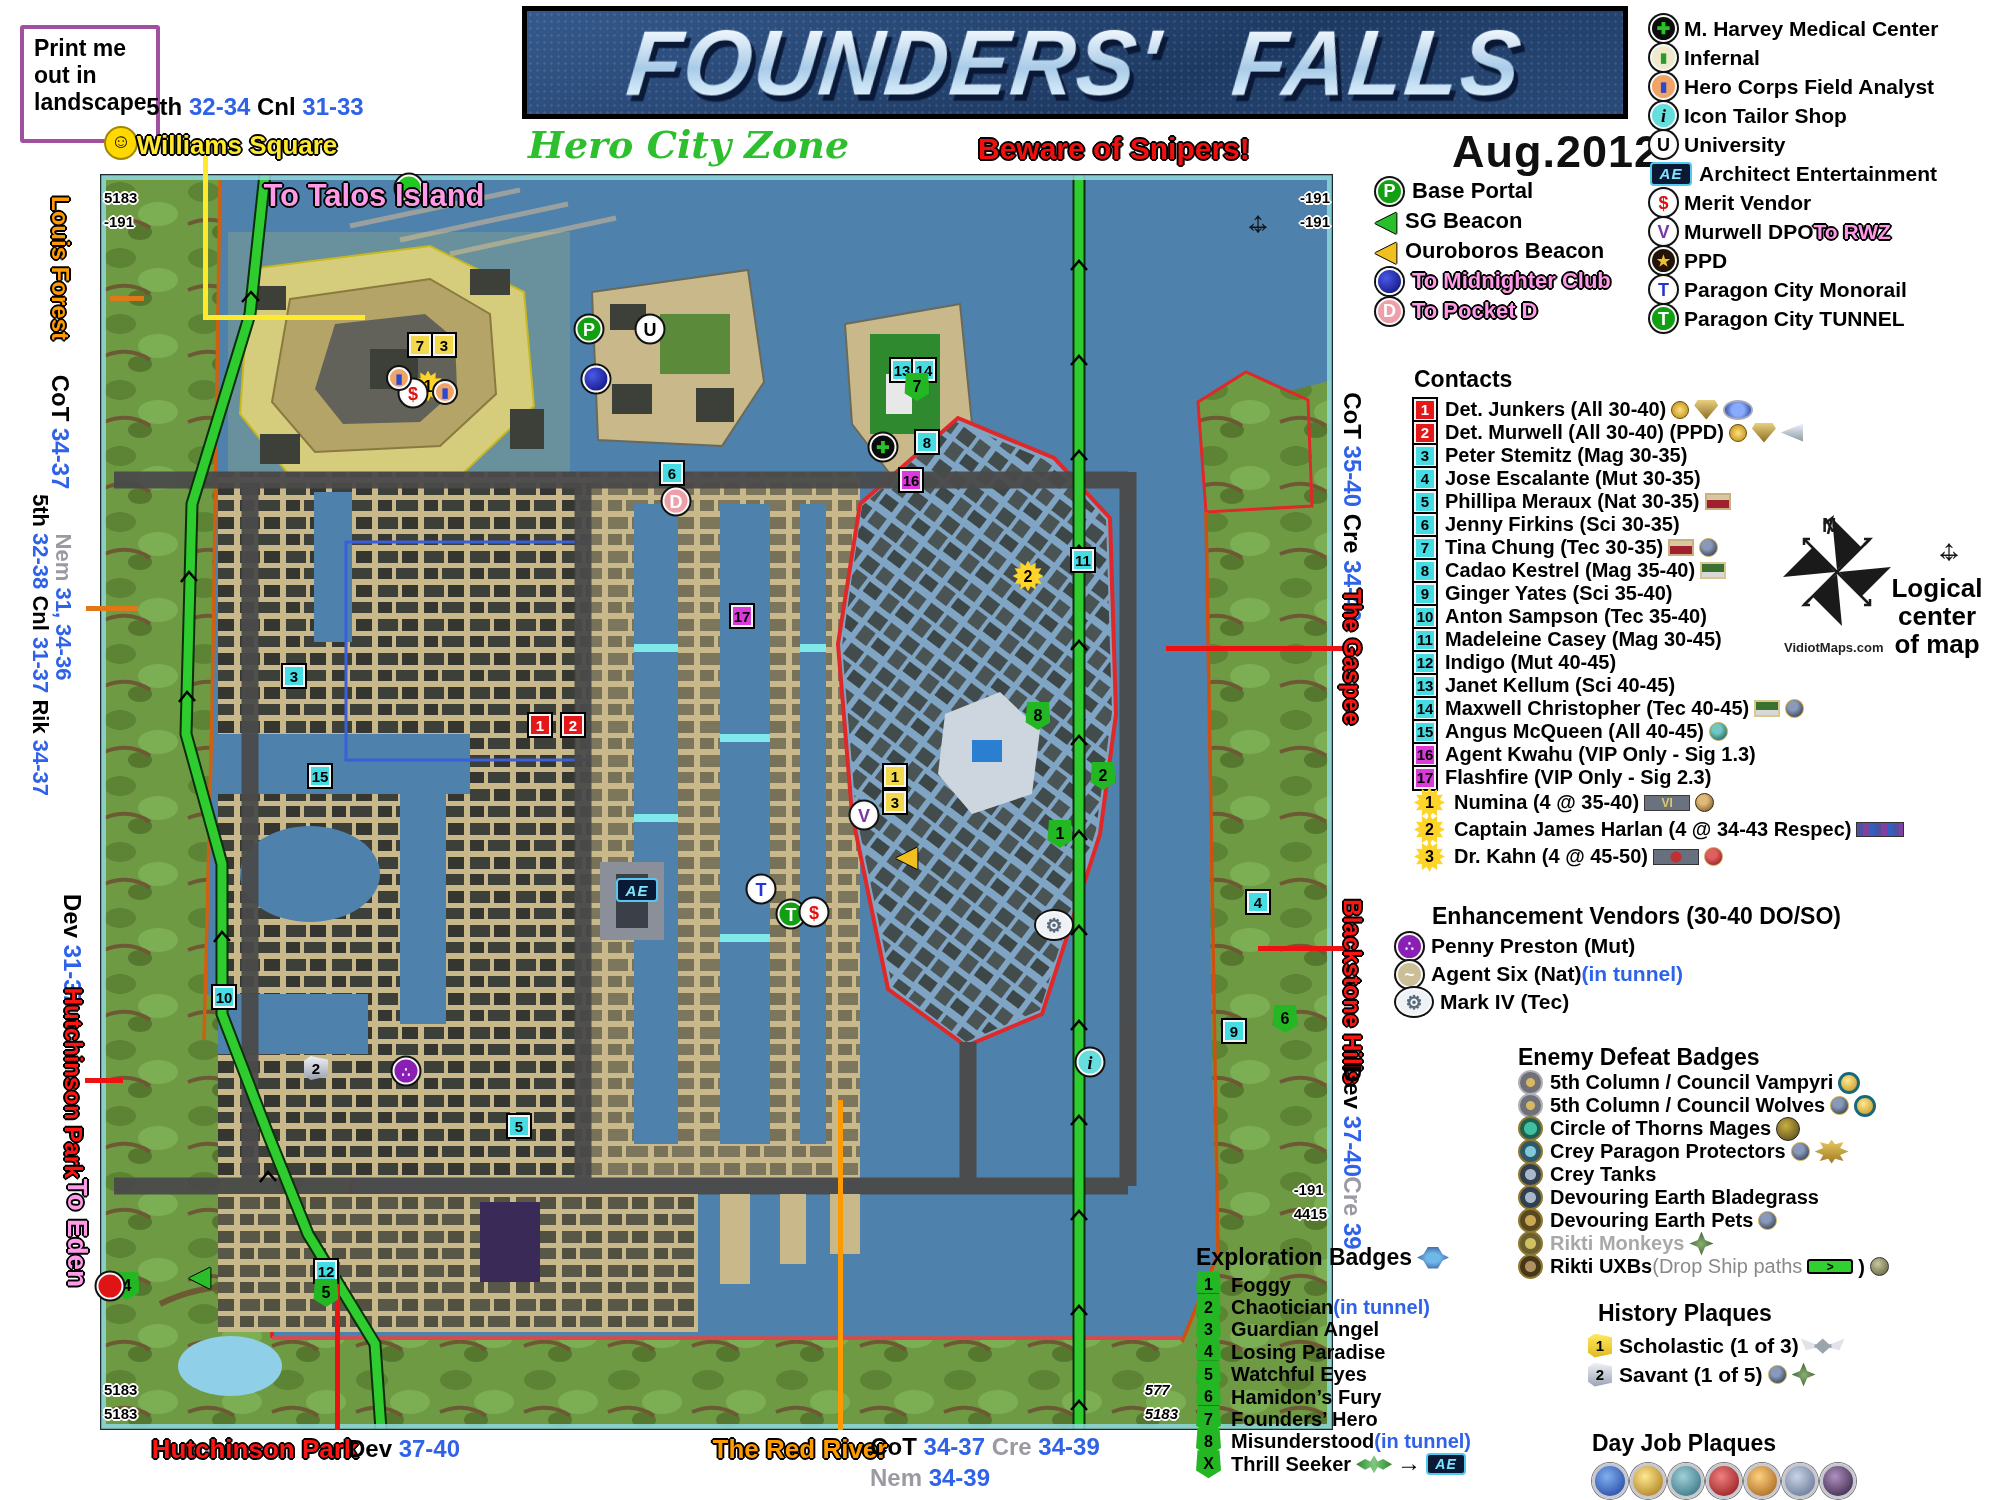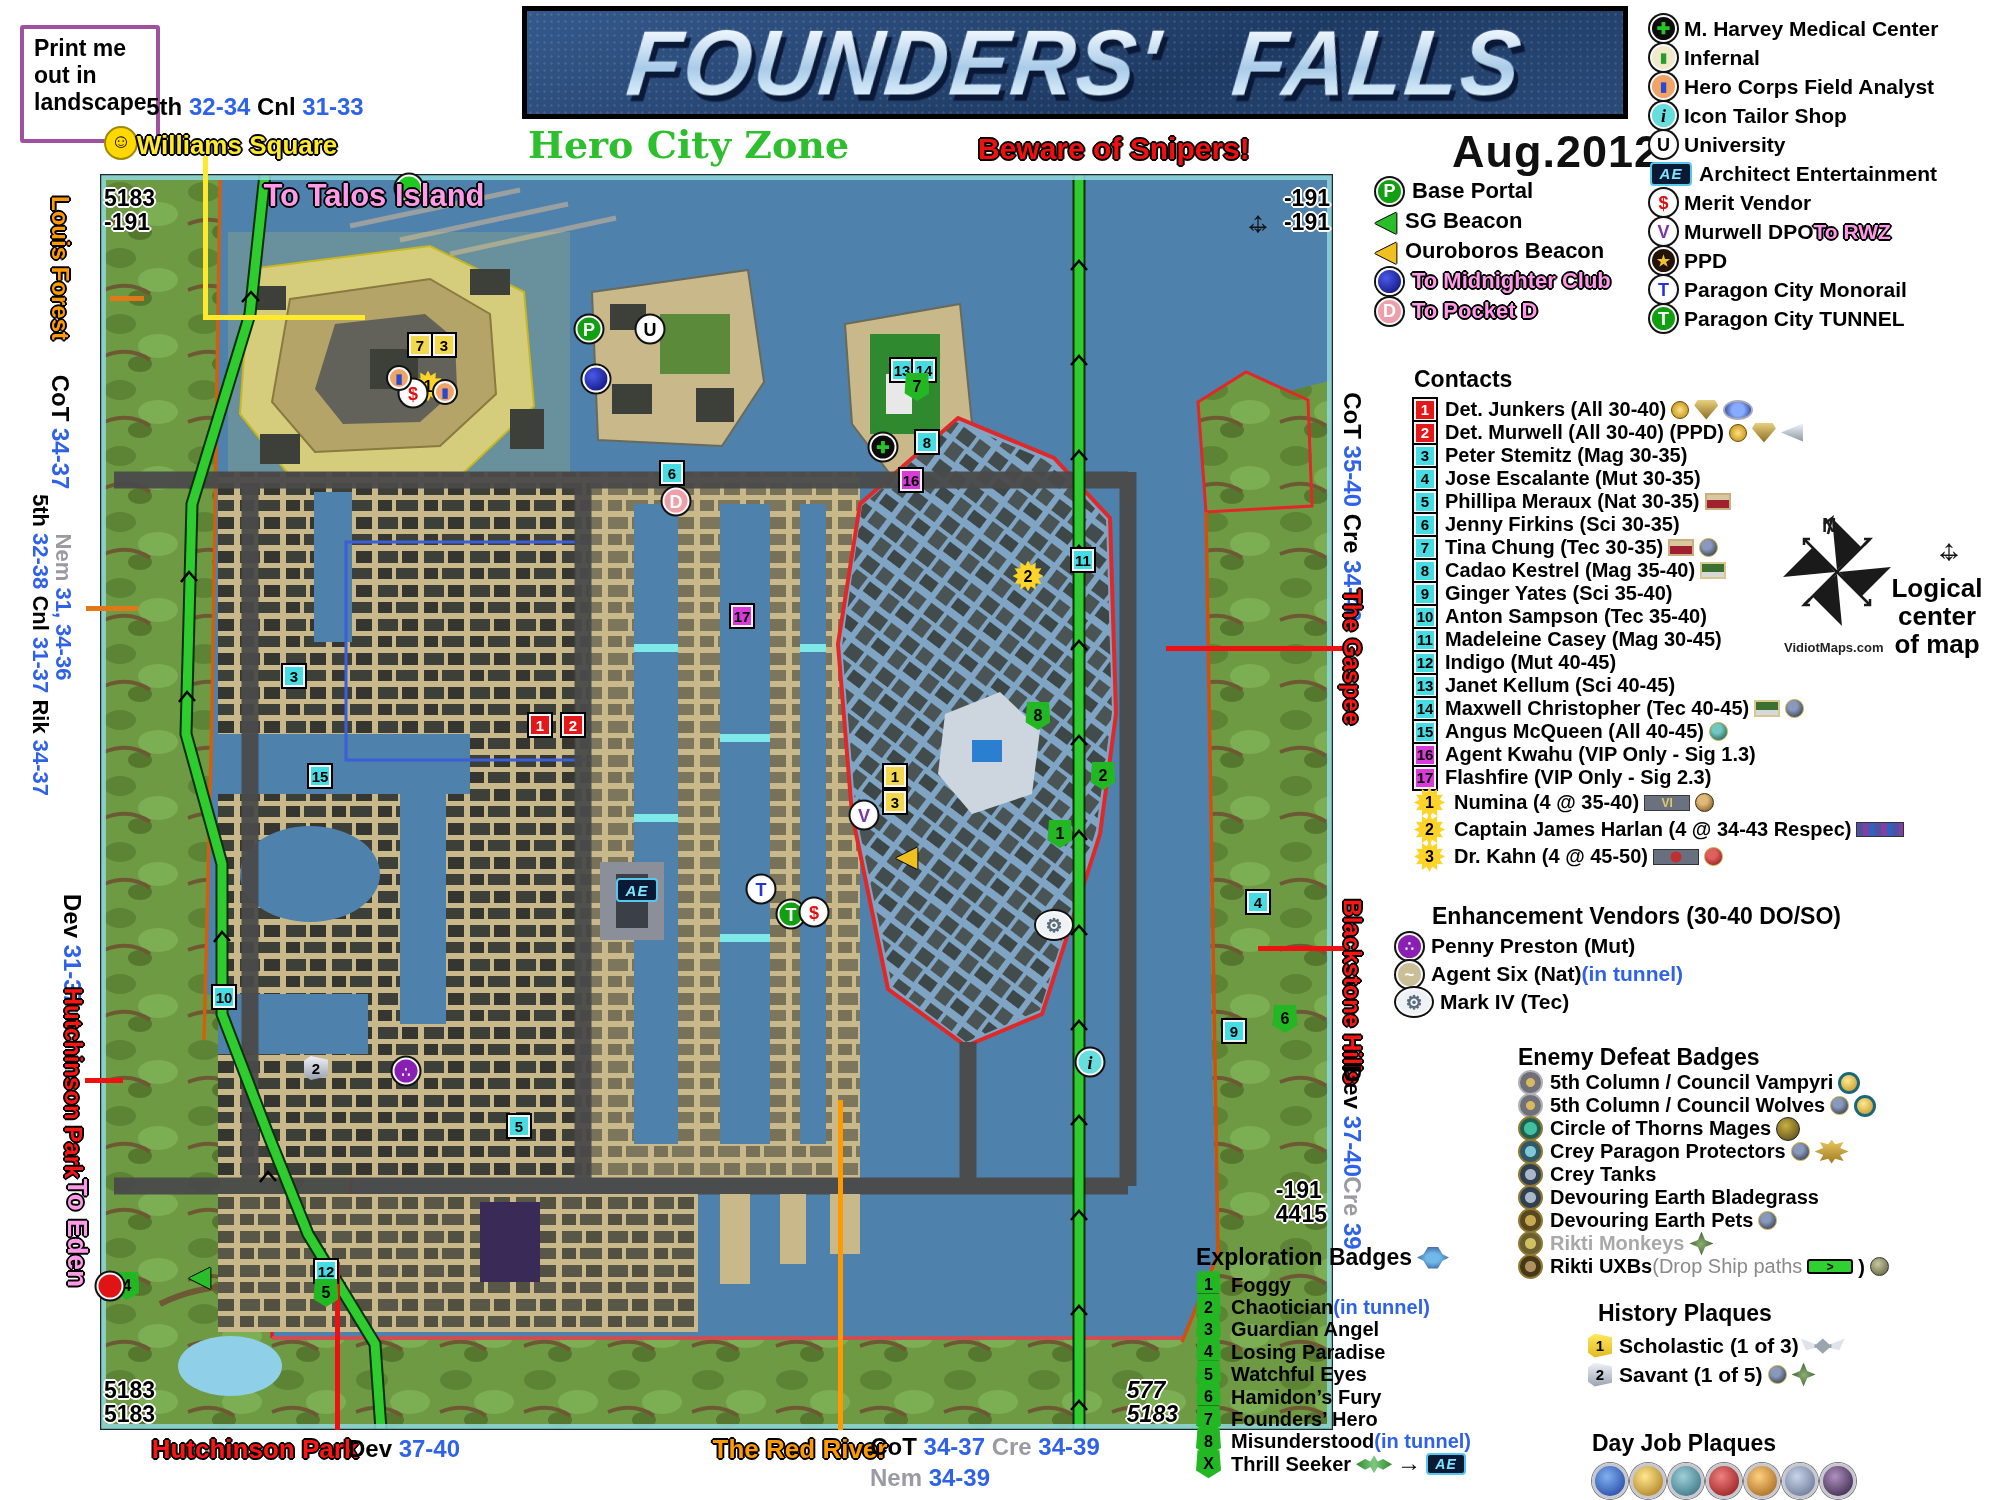--- a/index.html
+++ b/index.html
@@ -29,35 +29,35 @@
   .title-box{left:522px;top:6px;width:1106px;height:113px;border:5px solid #000;box-sizing:border-box;
              background-color:#2a4a78;
              background-image:radial-gradient(rgba(255,255,255,.10) 1px,transparent 1.5px),
                               linear-gradient(160deg,#35598c,#1d3a63 60%,#2a4a78);
              background-size:7px 7px,100% 100%;display:flex;align-items:center;justify-content:center}
   .title-text{font-size:88px;font-style:italic;letter-spacing:2px;word-spacing:46px;
               transform:skewX(-6deg) scaleY(1.04);
               background:linear-gradient(#f6fbff 15%,#a9cbe8 55%,#d9edfb 80%,#8fb4d8);
               -webkit-background-clip:text;background-clip:text;color:transparent;
               filter:drop-shadow(5px 6px 0 rgba(8,22,52,.95))}
-  .subtitle{left:528px;top:122px;font-family:"DejaVu Serif",serif;
+  .subtitle{left:528px;top:122px;font-family:"DejaVu Serif",serif;font-style:italic;
             font-size:38px;color:#2dbf2d}
   .warning{left:978px;top:132px;font-size:30px;color:#f01010}
   .date{left:1452px;top:126px;font-size:45px;color:#101010;letter-spacing:1px}
 
   
   .map-wrap{left:100px;top:174px;width:1233px;height:1256px}
 
   
   .ptr{position:absolute;z-index:25}
 
   
   .edge{position:absolute;white-space:nowrap;z-index:40;transform:translate(-50%,-50%)}
   .edge.rot{transform:translate(-50%,-50%) rotate(90deg)}
-  .corner{position:absolute;font-size:23px;line-height:24px;color:#000;z-index:40}
+  .corner{position:absolute;font-size:15px;line-height:24px;color:#000;z-index:40}
 
   
   .mk{position:absolute;transform:translate(-50%,-50%);display:flex;align-items:center;
       justify-content:center;z-index:30;font-weight:bold;box-sizing:border-box;line-height:1}
   .ico{display:inline-flex;align-items:center;justify-content:center;box-sizing:border-box;
        font-weight:bold;line-height:1;flex:none}
 
   .t-cbox,.t-rbox,.t-mbox,.t-ybox{width:22px;height:22px;border:2px solid #f4f4f4;
        box-shadow:0 0 0 2px #000;font-size:15px}
   .t-cbox{background:#45dce4;color:#000}

